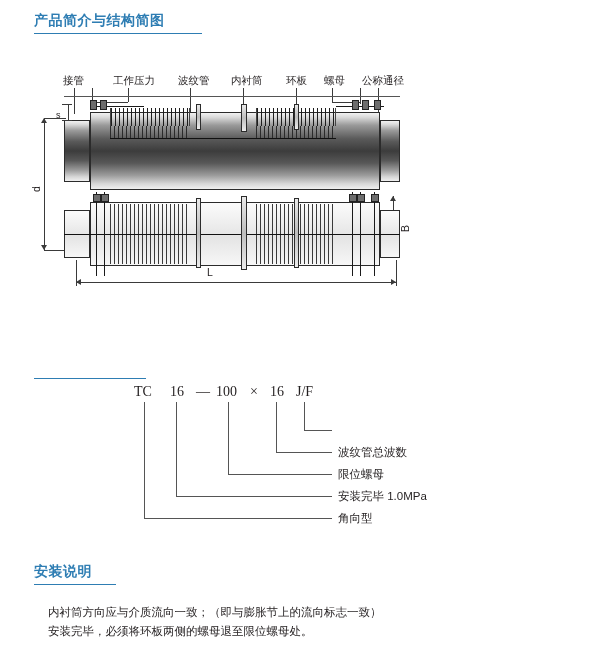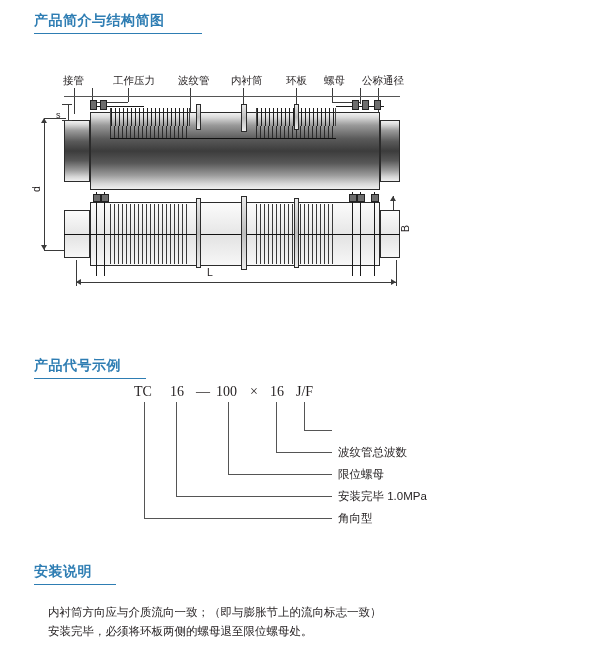--- a/index.html
+++ b/index.html
@@ -270,21 +270,20 @@
     <div class="nut" style="left:371px; top:134px; width:8px; height:8px;"></div>
 
     <div class="ln-h" style="left:76px; top:222px; width:320px;"></div>
     <div class="arrow-left" style="left:76px; top:219px;"></div>
     <div class="arrow-right" style="left:391px; top:219px;"></div>
     <div class="ln-v" style="left:76px;  top:200px; height:26px;"></div>
     <div class="ln-v" style="left:396px; top:200px; height:26px;"></div>
     <div class="lbl" style="left:207px; top:206px;">L</div>
   </div>
 
-  <div class="section-title" id="title2">产品代号示例</div>
   <div class="title-underline" id="u2"></div>
 
   <div id="code">
 
     <div class="code-token" style="left:134px; top:0;">TC</div>
     <div class="code-token" style="left:170px; top:0;">16</div>
     <div class="code-token" style="left:196px; top:0;">—</div>
     <div class="code-token" style="left:216px; top:0;">100</div>
     <div class="code-token" style="left:250px; top:0;">×</div>
     <div class="code-token" style="left:270px; top:0;">16</div>

